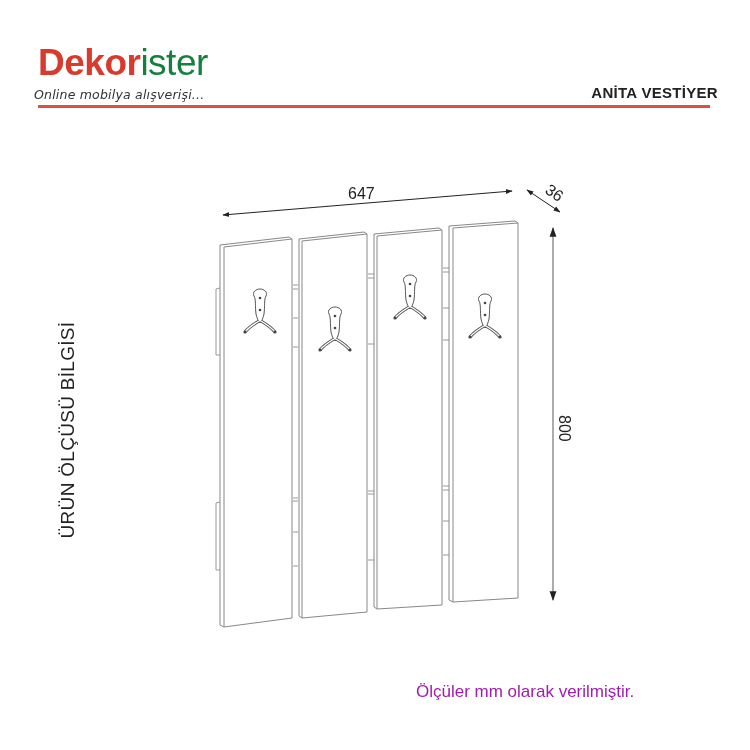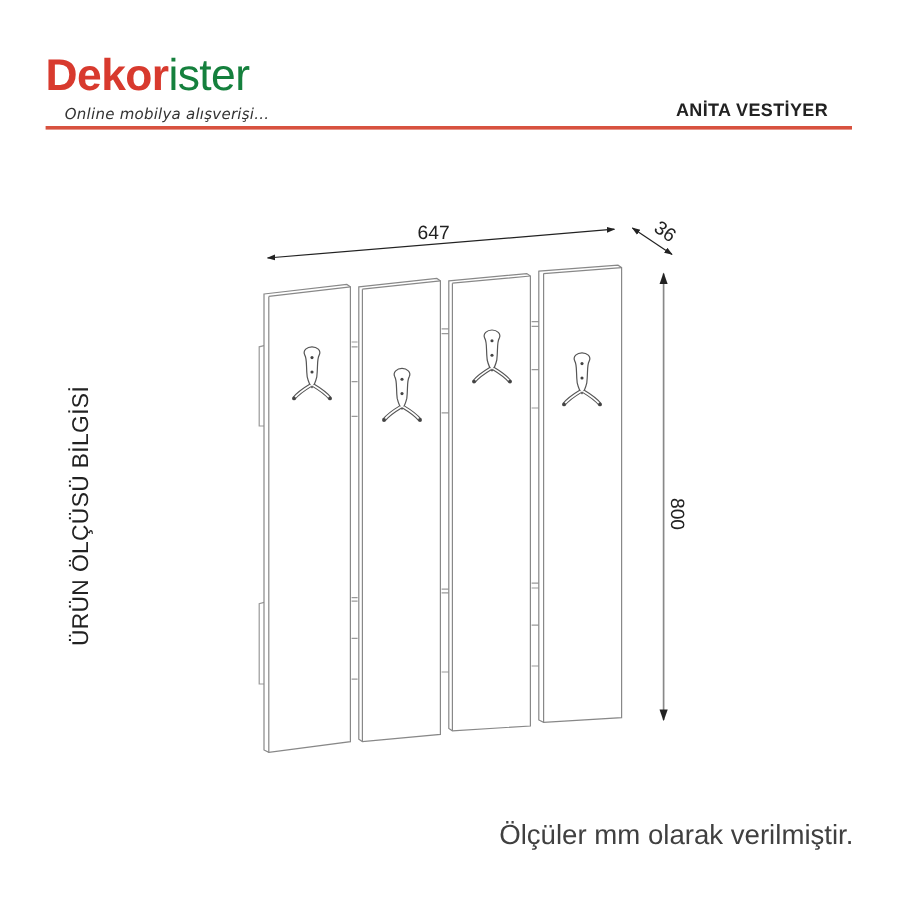--- a/index.html
+++ b/index.html
@@ -1,26 +1,26 @@
 <!DOCTYPE html>
 <html><head>
 <meta charset="utf-8">
 <style>
   html, body { margin: 0; padding: 0; background: #ffffff; }
   body { width: 750px; height: 750px; position: relative; overflow: hidden; font-family: "Liberation Sans", sans-serif; }
   .brand { position: absolute; left: 38px; top: 44px; font-size: 37px; letter-spacing: -0.5px; line-height: 1; font-family: "Liberation Sans", sans-serif; }
   .brand .b1 { color: #d83a2e; font-weight: bold; text-align: right; }
   .brand .b2 { color: #15803d; font-weight: normal; }
-  .tagline { position: absolute; left: 54px; top: 87px; font-size: 12.5px; font-style: italic; color: #333; font-family: "DejaVu Sans", sans-serif; letter-spacing: 0.2px; }
-  .product-title { position: absolute; right: 60px; top: 84px; font-size: 15px; font-weight: bold; color: #222; font-family: "Liberation Sans", sans-serif; letter-spacing: 0.3px; }
+  .tagline { position: absolute; left: 34px; top: 87px; font-size: 12.5px; font-style: italic; color: #333; font-family: "DejaVu Sans", sans-serif; letter-spacing: 0.2px; }
+  .product-title { position: absolute; right: 32px; top: 84px; font-size: 15px; font-weight: bold; color: #222; font-family: "Liberation Sans", sans-serif; letter-spacing: 0.3px; }
   .header-rule { position: absolute; left: 38px; top: 105px; width: 672px; height: 3px; background: #d8523f; }
   .side-label { position: absolute; left: 68px; top: 430px; transform: translate(-50%, -50%) rotate(-90deg); font-size: 19px; color: #222; white-space: nowrap; font-family: "Liberation Sans", sans-serif; letter-spacing: 0.3px; }
   .drawing { position: absolute; left: 0; top: 0; }
   .dim { font-family: "Liberation Sans", sans-serif; font-size: 16px; fill: #222; }
-  .note { position: absolute; left: 416px; top: 682px; font-size: 23px; color: #404040; font-family: "Liberation Sans", sans-serif; }
+  .note { position: absolute; left: 416px; top: 682px; font-size: 17px; color: #a21caf; font-family: "Liberation Sans", sans-serif; }
 </style>
 </head>
 <body>
 
 <div class="brand">
   <span class="b1">Dekor</span><span class="b2">ister</span>
 </div>
 <div class="tagline">Online mobilya alışverişi...</div>
 <div class="product-title">ANİTA VESTİYER</div>
 <div class="header-rule"></div>

